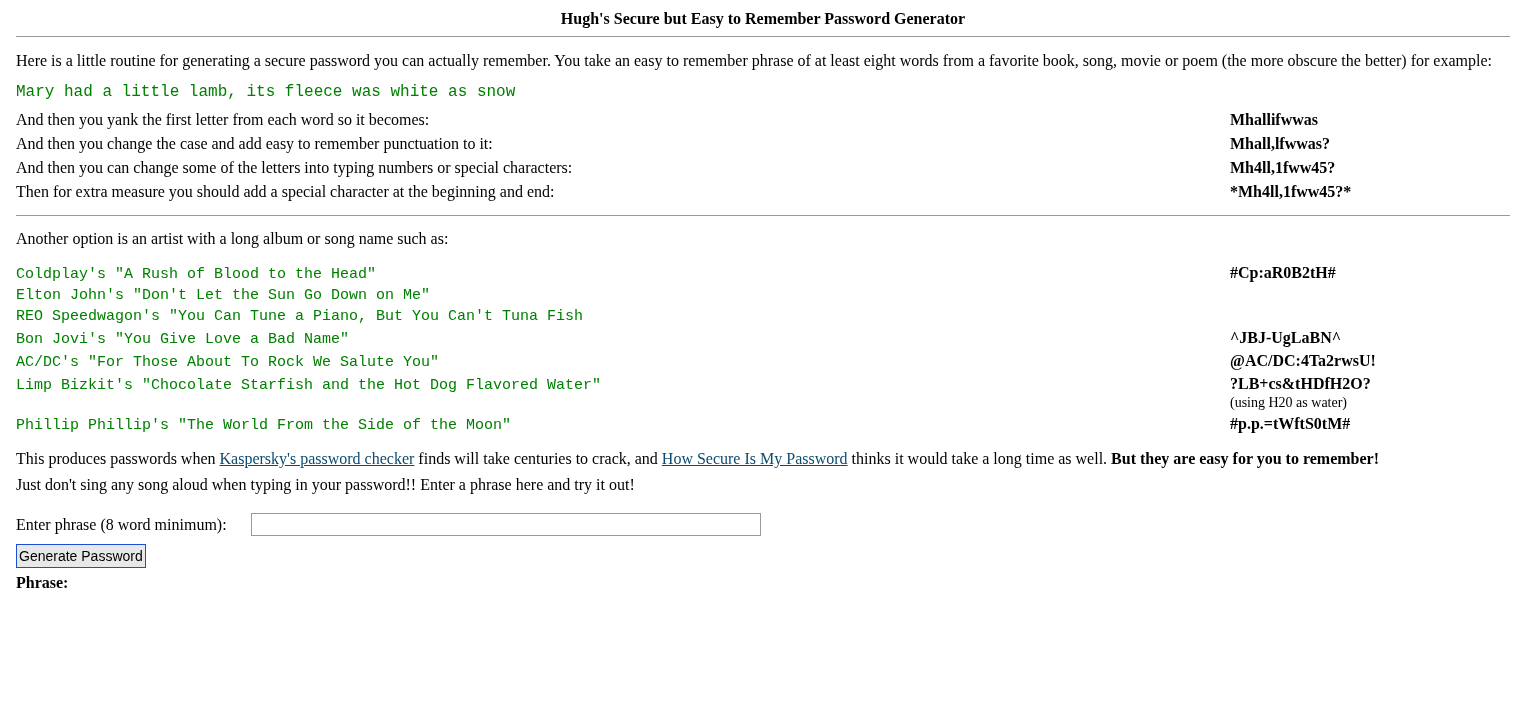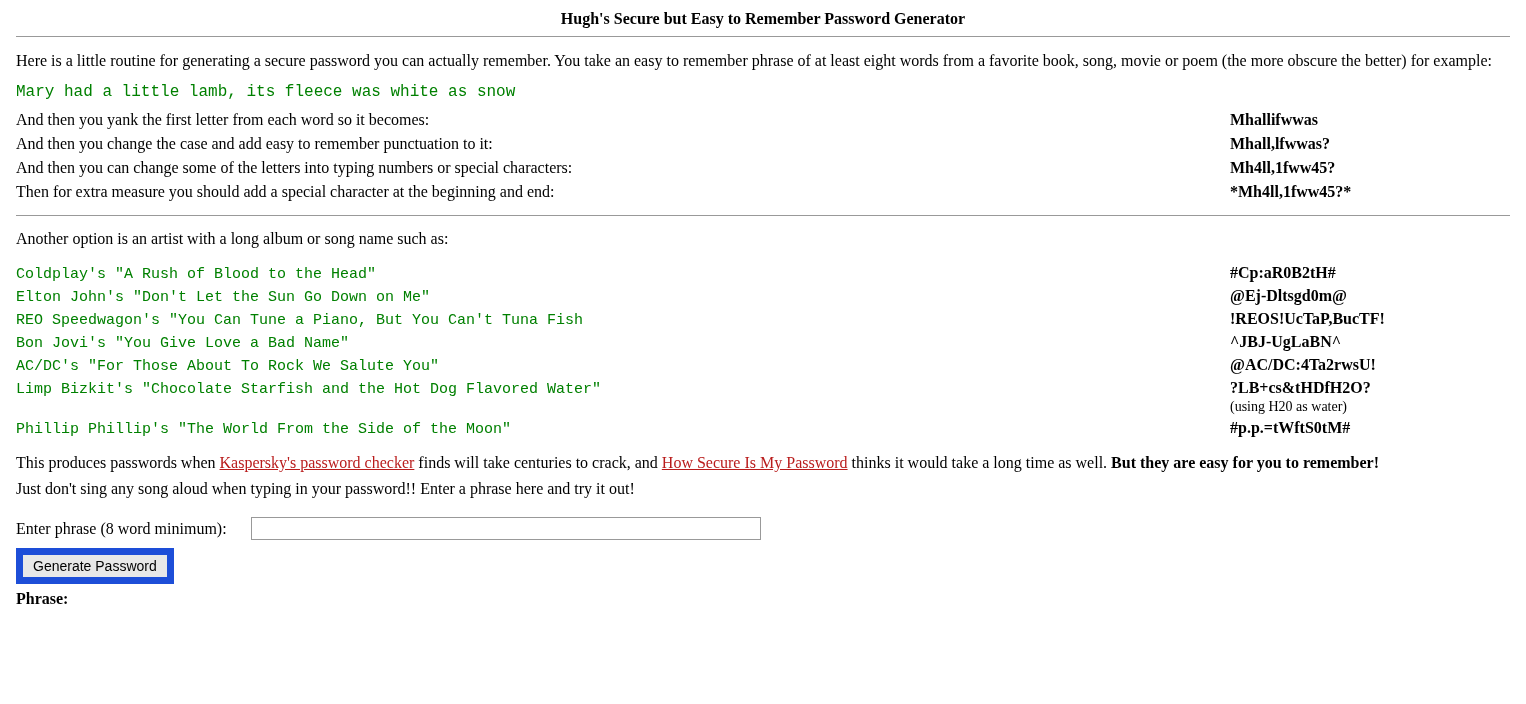--- a/index.html
+++ b/index.html
@@ -73,43 +73,43 @@
     }
     .example-note {
       font-weight: normal;
       font-size: 14px;
     }
     .bottom-text {
       margin-top: 12px;
       line-height: 1.6;
     }
     .bottom-text a {
-      color: #b91c1c;
+      color: #0c4a6e;
     }
     .form-section {
       margin-top: 16px;
     }
     .form-row {
       display: flex;
       align-items: center;
       gap: 24px;
       margin-bottom: 8px;
     }
     input[type="text"] {
       width: 510px;
       border: 1px solid #999;
       padding: 2px 4px;
       font-size: 15px;
     }
     button {
-      padding: 3px 10px;
+      padding: 3px 2px;
       font-size: 14px;
       cursor: pointer;
       background: #e8e8e8;
-      border: 7px solid #1d4ed8;
+      border: 1px solid #1d4ed8;
     }
     .phrase-label {
       font-weight: bold;
       font-size: 16px;
       margin-top: 6px;
     }
     .another-option {
       margin-bottom: 16px;
     }
   </style>
@@ -145,25 +145,23 @@
 <div class="examples-section">
   <p class="another-option">Another option is an artist with a long album or song name such as:</p>
 
   <div id="examples-container">
       <div class="example-row">
         <a class="example-link" href="#">Coldplay's "A Rush of Blood to the Head"</a>
         <span class="example-password">#Cp:aR0B2tH#</span>
       </div>
       <div class="example-row">
         <a class="example-link" href="#">Elton John's "Don't Let the Sun Go Down on Me"</a>
-        <span class="example-password">@Ej-Dltsgd0m@</span>
       </div>
       <div class="example-row">
         <a class="example-link" href="#">REO Speedwagon's "You Can Tune a Piano, But You Can't Tuna Fish</a>
-        <span class="example-password">!REOS!UcTaP,BucTF!</span>
       </div>
       <div class="example-row">
         <a class="example-link" href="#">Bon Jovi's "You Give Love a Bad Name"</a>
         <span class="example-password">^JBJ-UgLaBN^</span>
       </div>
       <div class="example-row">
         <a class="example-link" href="#">AC/DC's "For Those About To Rock We Salute You"</a>
         <span class="example-password">@AC/DC:4Ta2rwsU!</span>
       </div>
       <div class="example-row">

